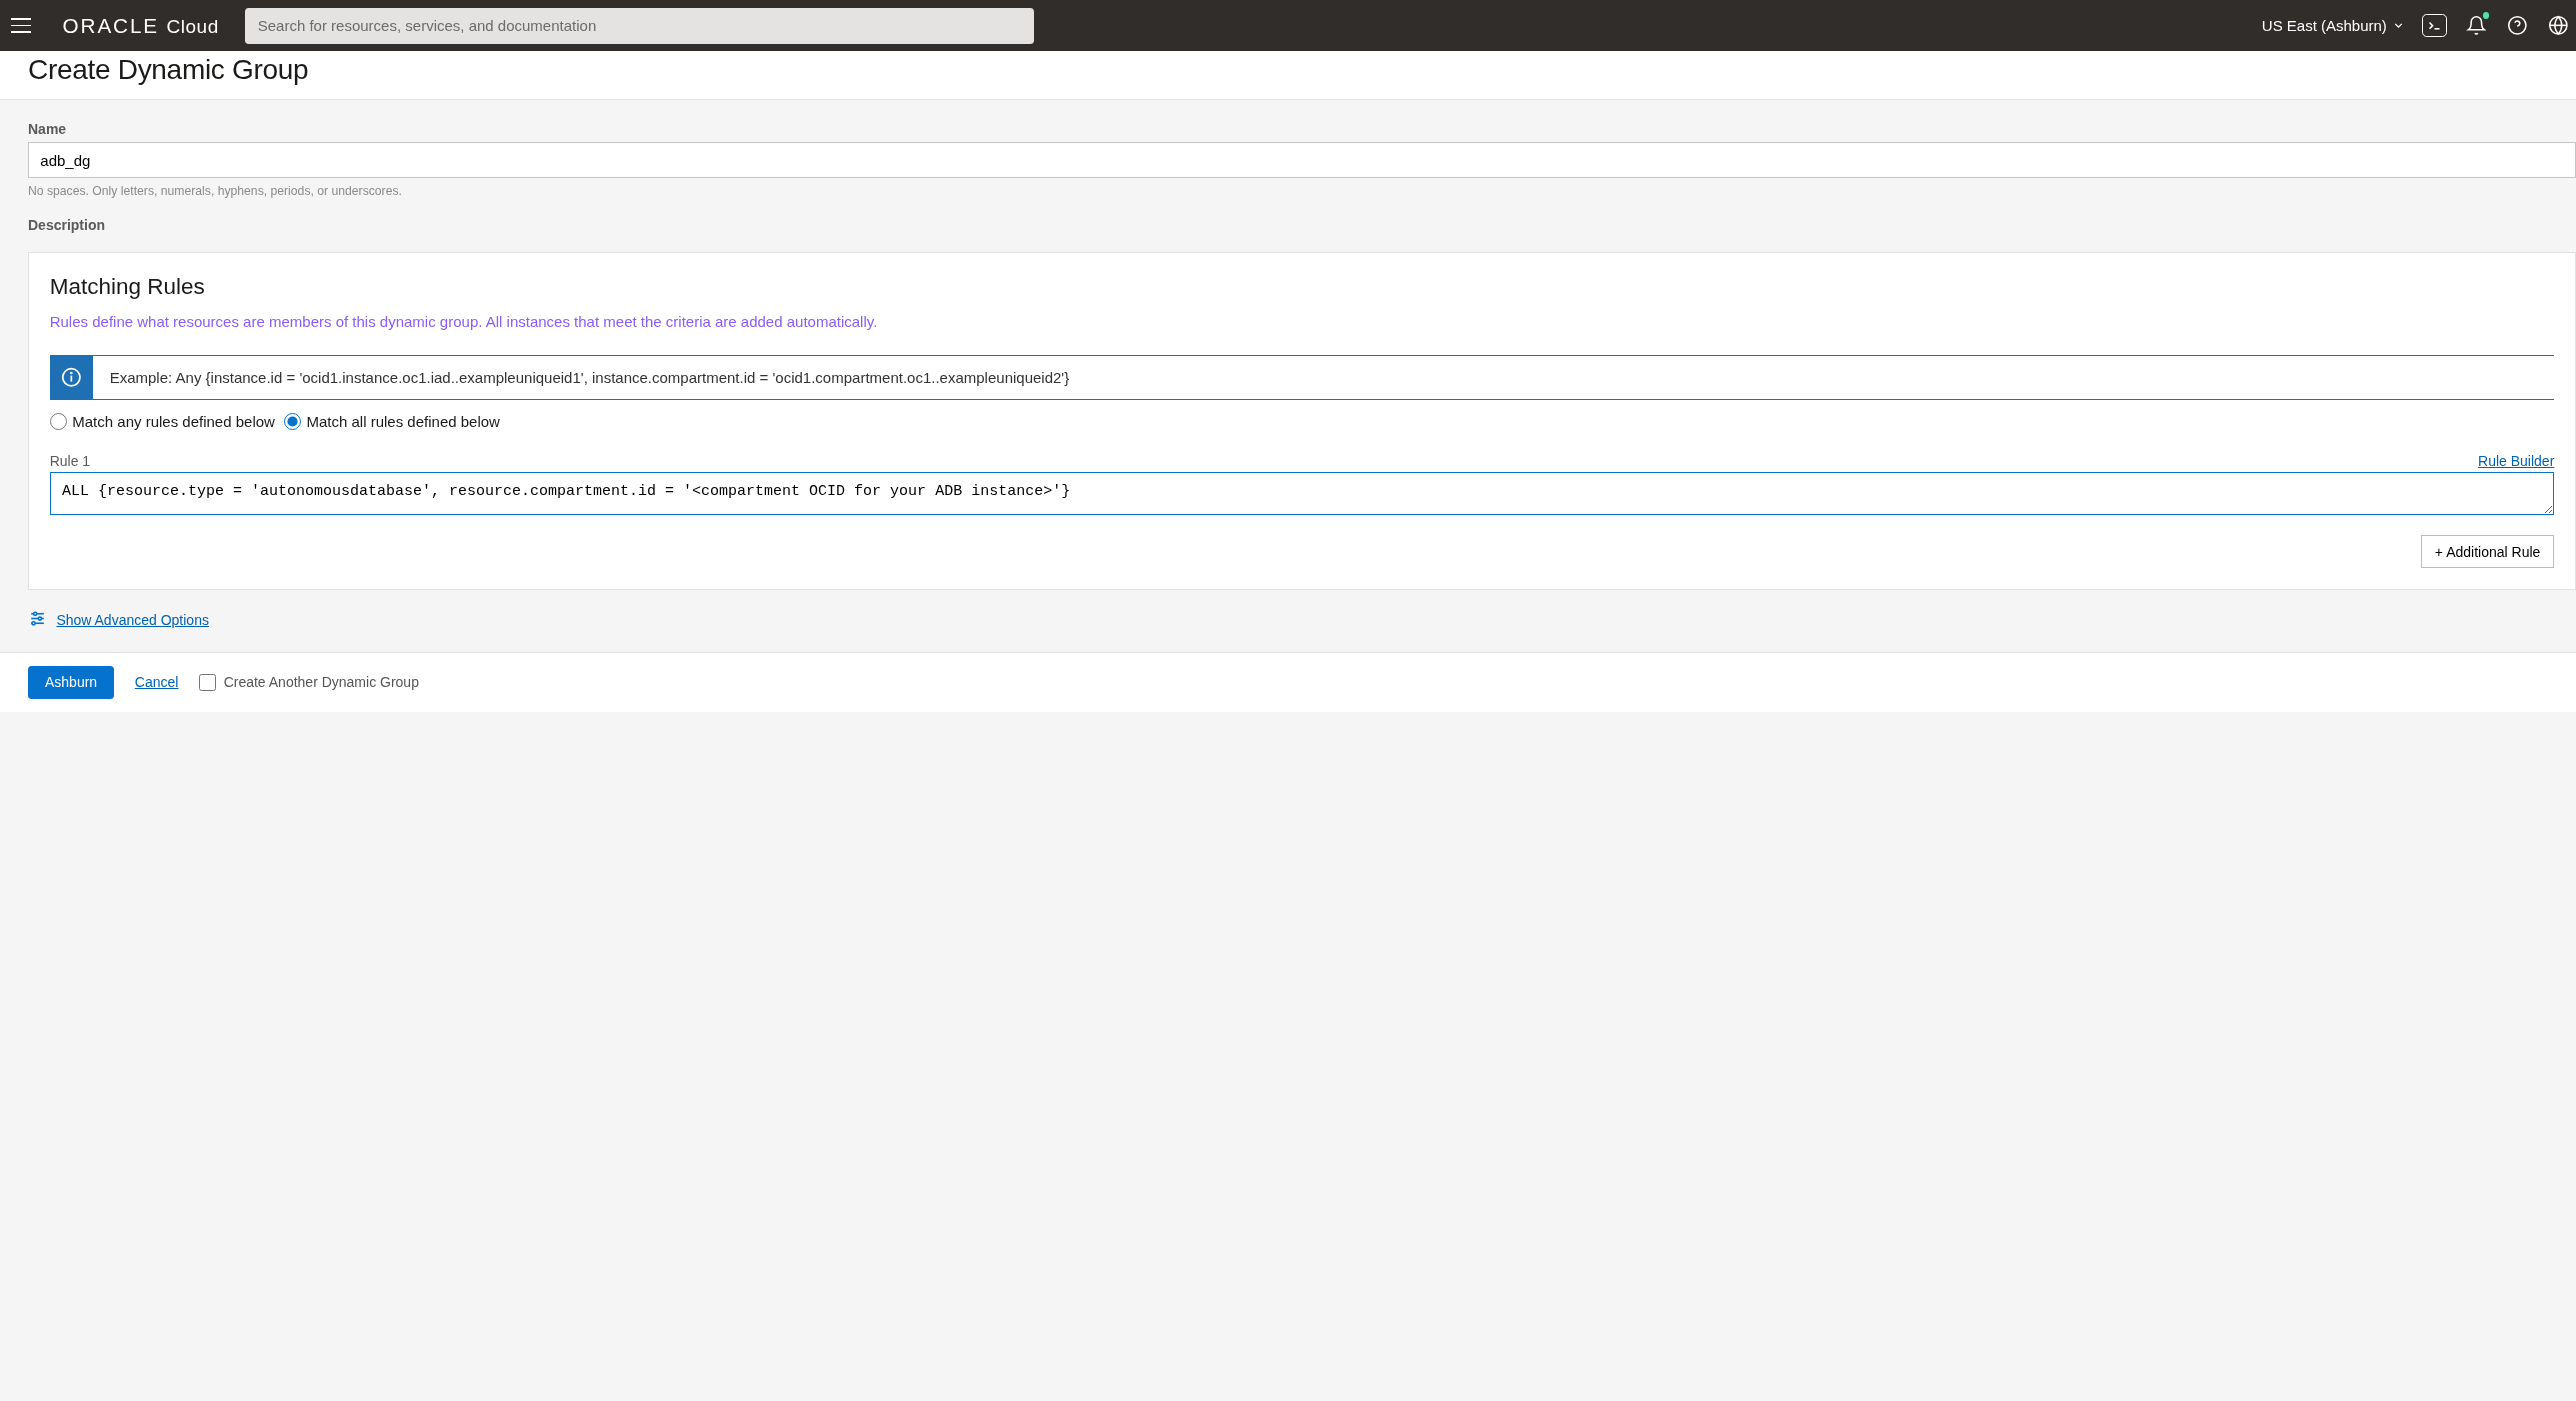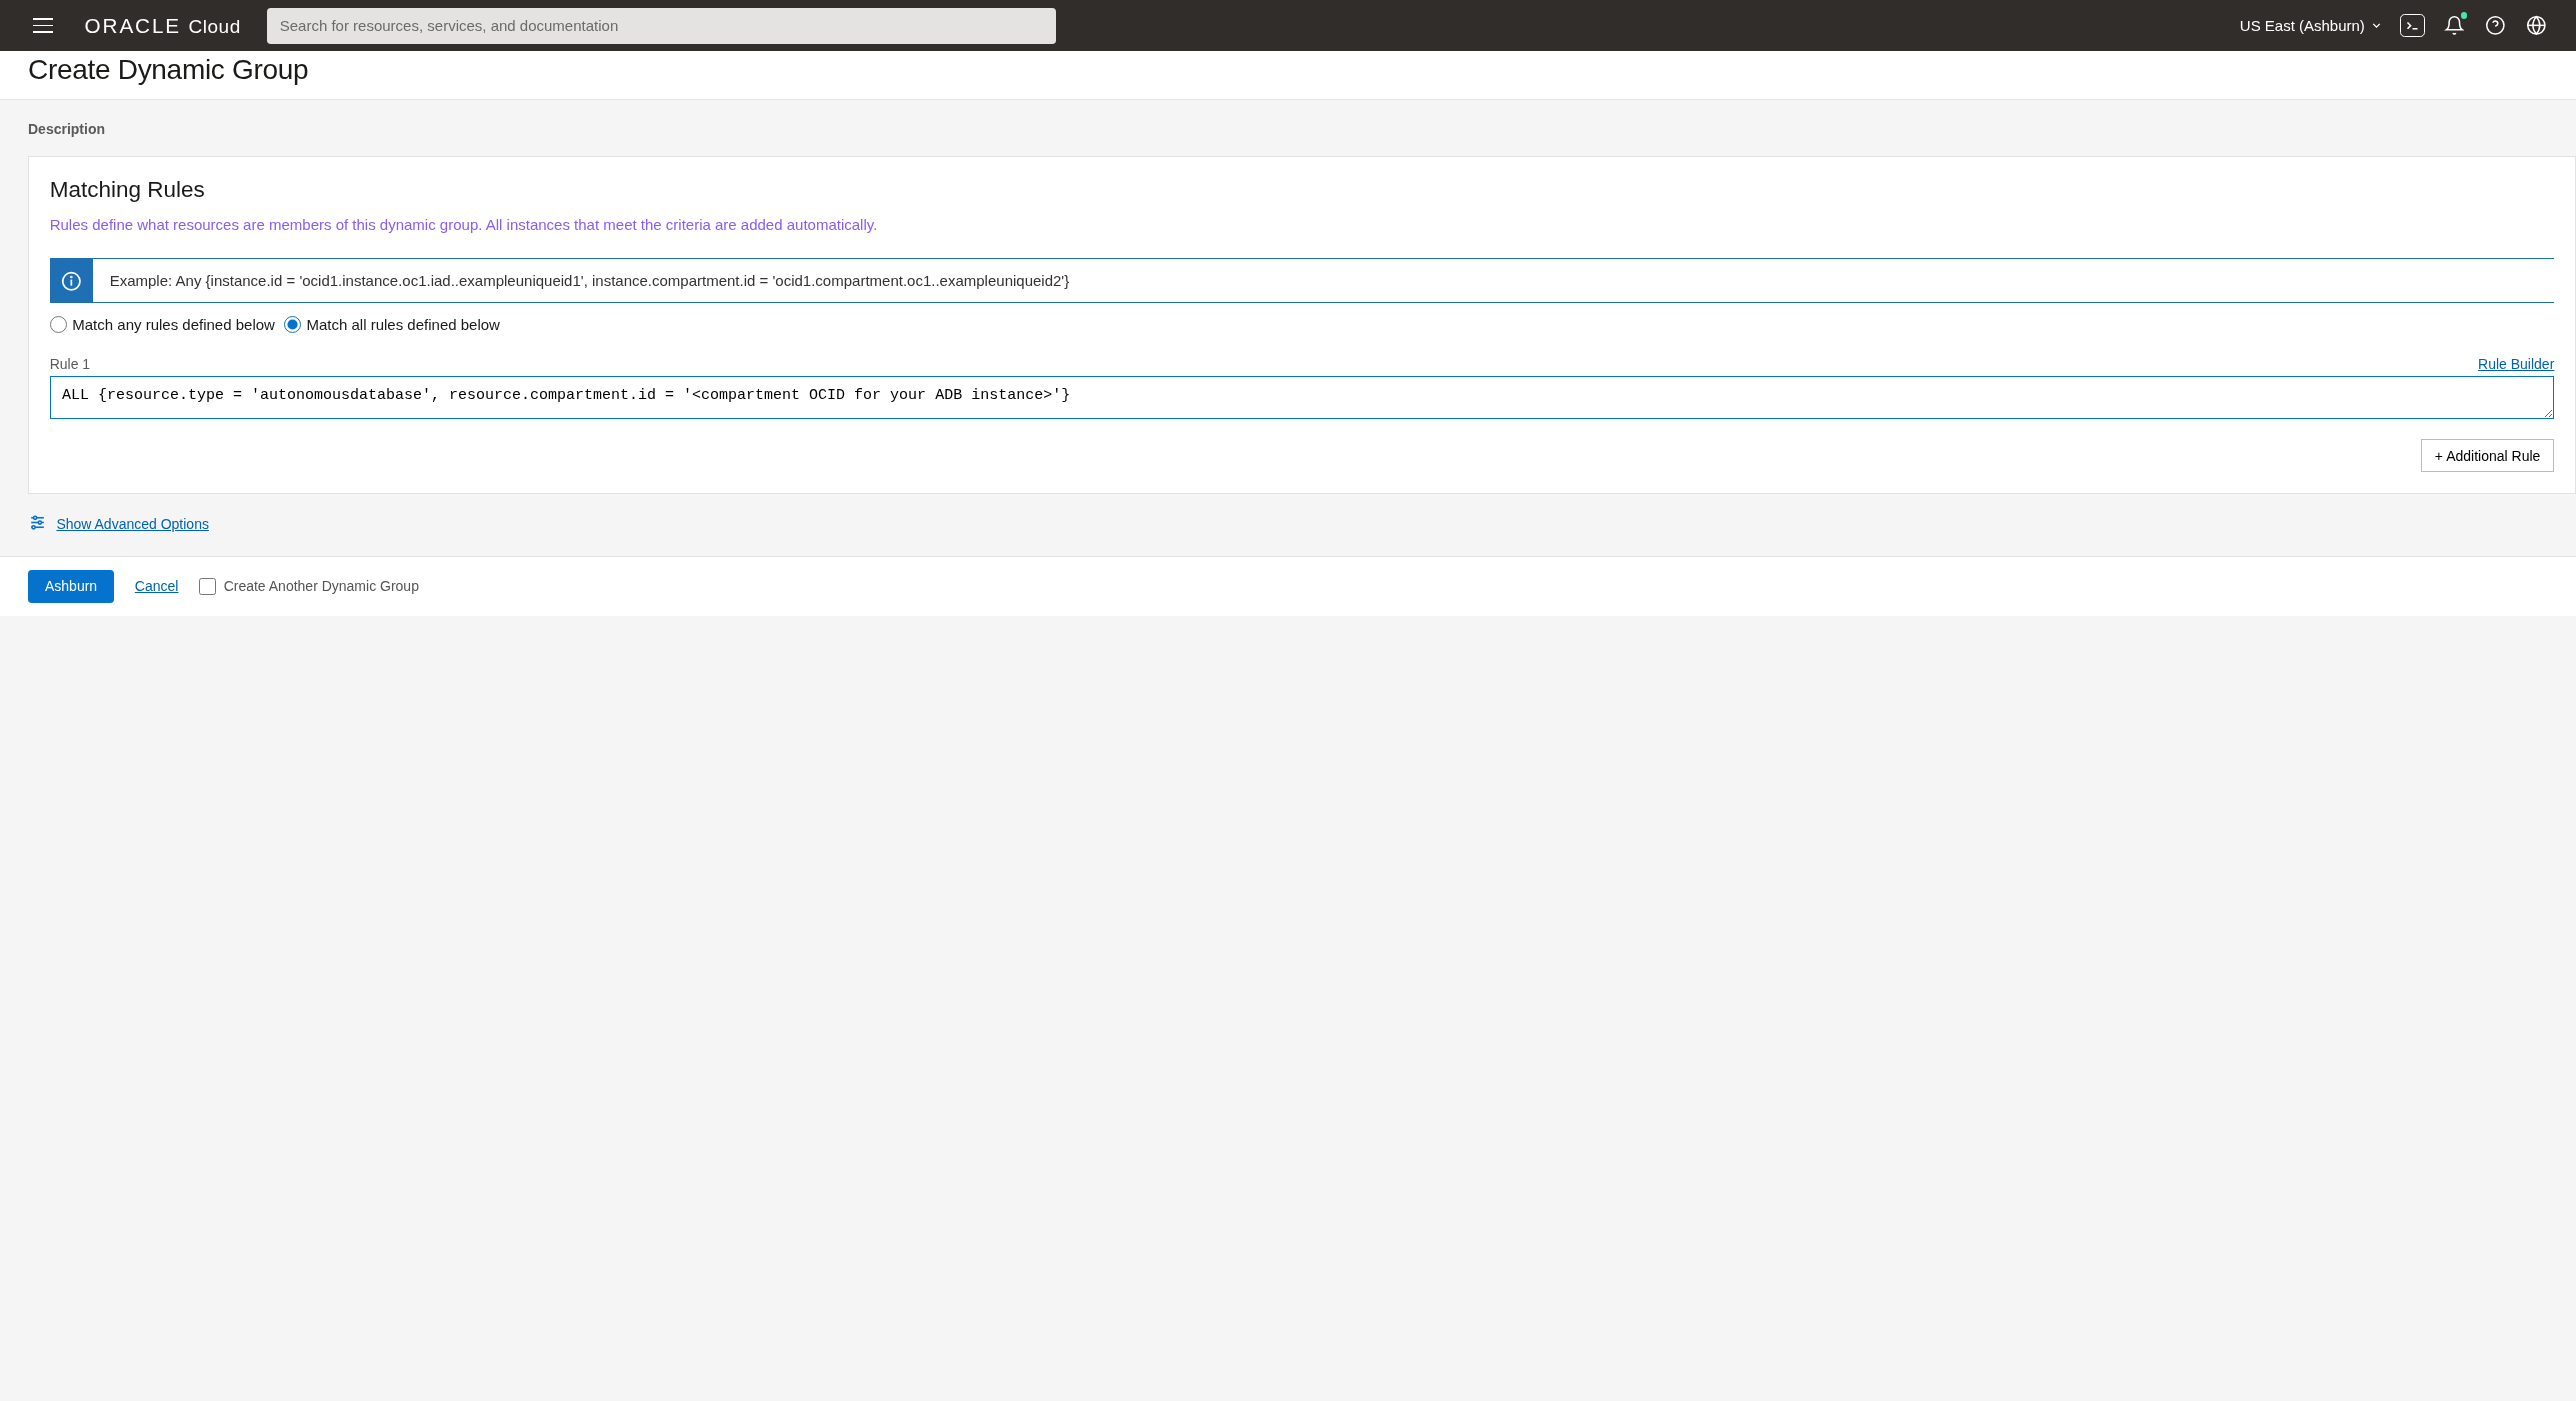--- a/index.html
+++ b/index.html
@@ -7,21 +7,21 @@
     font-family: -apple-system, BlinkMacSystemFont, "Segoe UI", Helvetica, Arial, sans-serif;
     background: #f5f5f5;
     color: #1b1a19;
     font-size: 13px;
   }
   .topbar {
     background: #312d2a;
     height: 51px;
     display: flex;
     align-items: center;
-    padding: 0 27px;
+    padding: 0 5px;
     gap: 13px;
   }
   .hamburger {
     width: 26px; height: 26px;
     display: flex; flex-direction: column; justify-content: center; gap: 4.7px;
     cursor: pointer;
     margin-left: 5.6px;
   }
   .hamburger span {
     display: block; height: 1.9px; background: #fff; width: 20.7px;
@@ -293,20 +293,25 @@
     </div>
   </div>
 </div>
 
 <div class="page">
   <h1 class="page-title">Create Dynamic Group</h1>
 </div>
 
 <div class="content">
 
+  <div class="field-block">
+    <label class="field-label">Name</label>
+    <input class="text-input" type="text" value="adb_dg" style="">
+    <div class="helper">No spaces. Only letters, numerals, hyphens, periods, or underscores.</div>
+  </div>
 
   <div class="field-block">
     <label class="field-label">Description</label>
   </div>
 
   <div class="panel">
     <h2>Matching Rules</h2>
     <div class="panel-desc">Rules define what resources are members of this dynamic group. All instances that meet the criteria are added automatically.</div>
 
     <div class="info-banner">

